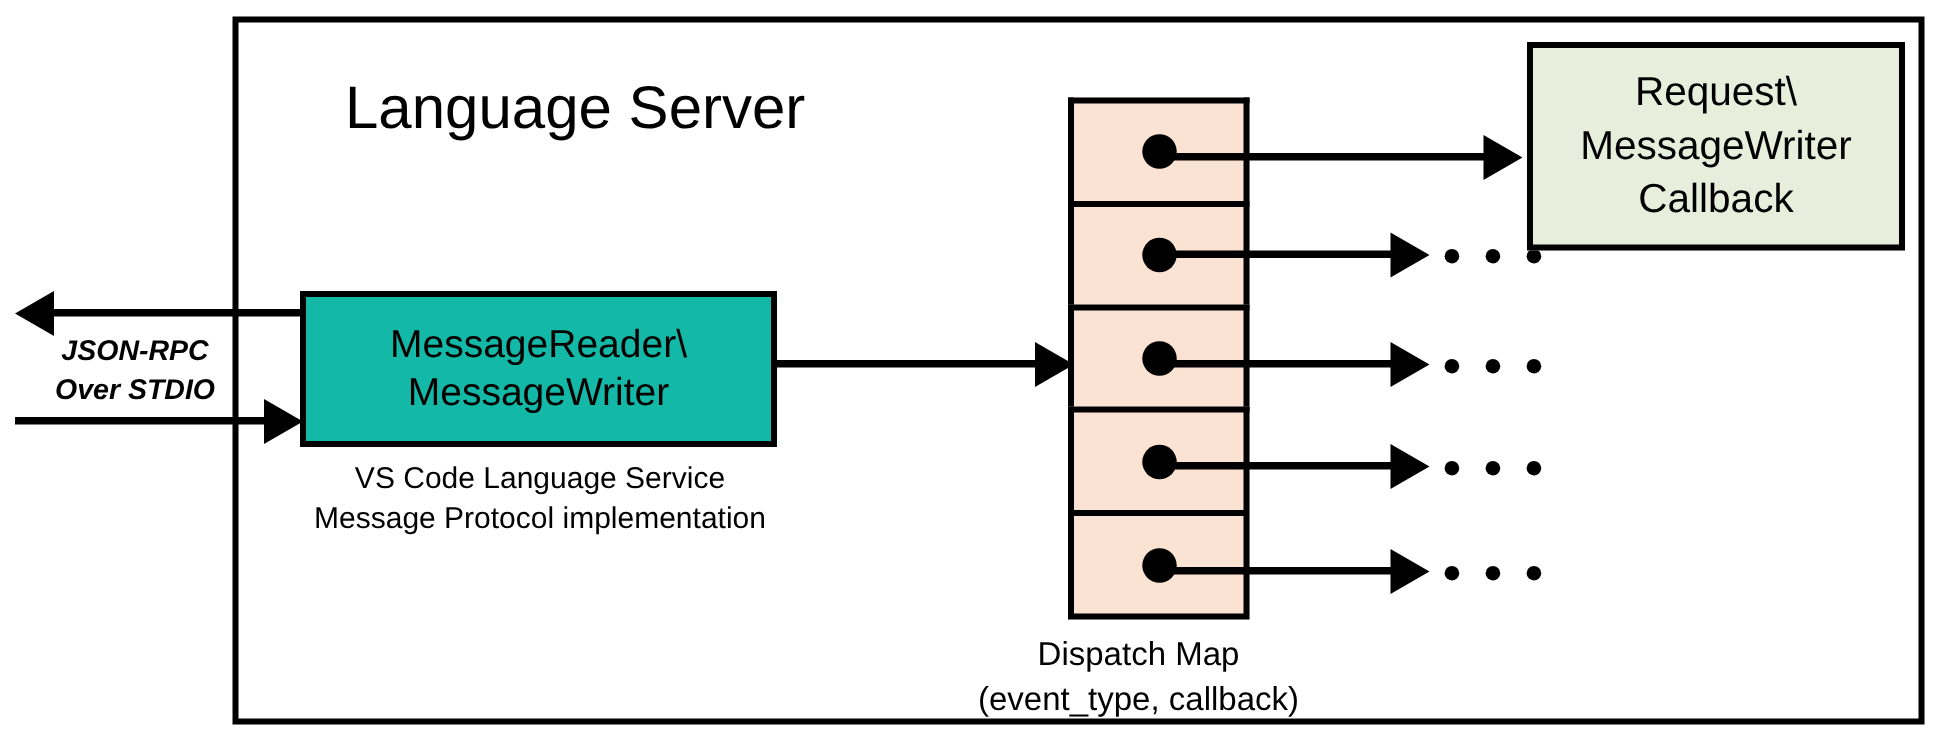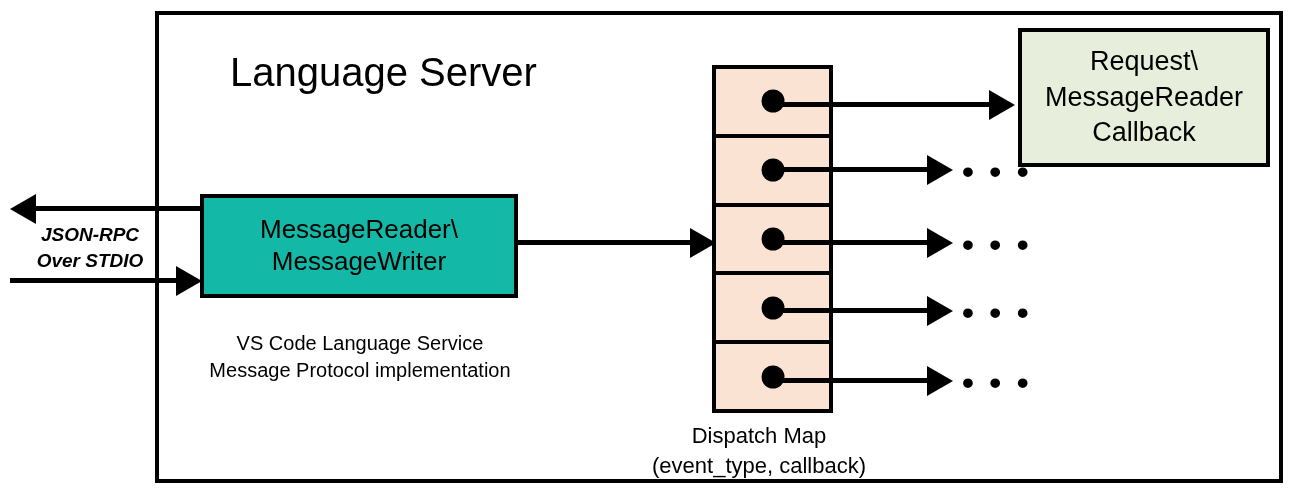--- a/index.html
+++ b/index.html
@@ -82,21 +82,20 @@
     position: absolute;
     text-align: center;
     font-size: 20px;
     line-height: 1.35;
     white-space: pre-line;
   }
   #messagereader-caption {
     left: 185px;
     top: 306px;
     width: 350px;
-    margin-top: 24px;
   }
   #dispatchmap-caption {
     left: 624px;
     top: 421px;
     width: 270px;
     font-size: 22px;
   }
   #callbacks-desc {
     left: 1006px;
     top: 186px;
@@ -257,17 +256,17 @@
   <div class="hline" style="left:769px; top:308px; width:160px;"></div>
   <div class="arrow-right" style="left:927px; top:296px;"></div>
   <div class="ellipsis" style="left:962px; top:295px;">• • •</div>
 
   <div class="hline" style="left:769px; top:378px; width:160px;"></div>
   <div class="arrow-right" style="left:927px; top:366px;"></div>
   <div class="ellipsis" style="left:962px; top:365px;">• • •</div>
 
   <div class="node-box" id="callback-box">
     <span class="node-text">Request\
-MessageReader
+MessageWriter
 Callback</span>
   </div>
 
 </div>
 
 </body></html>

